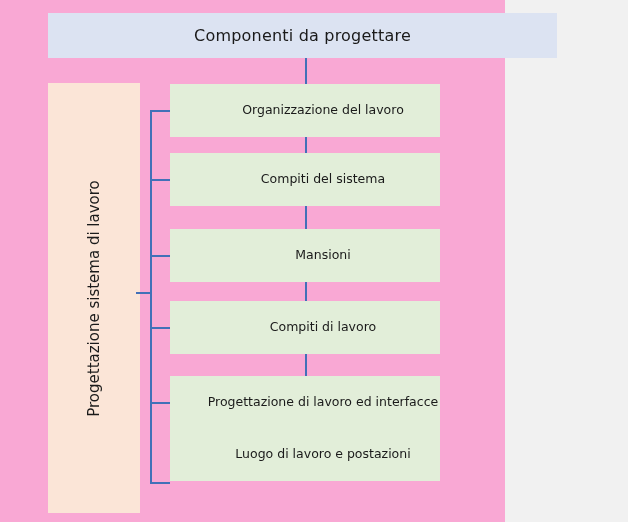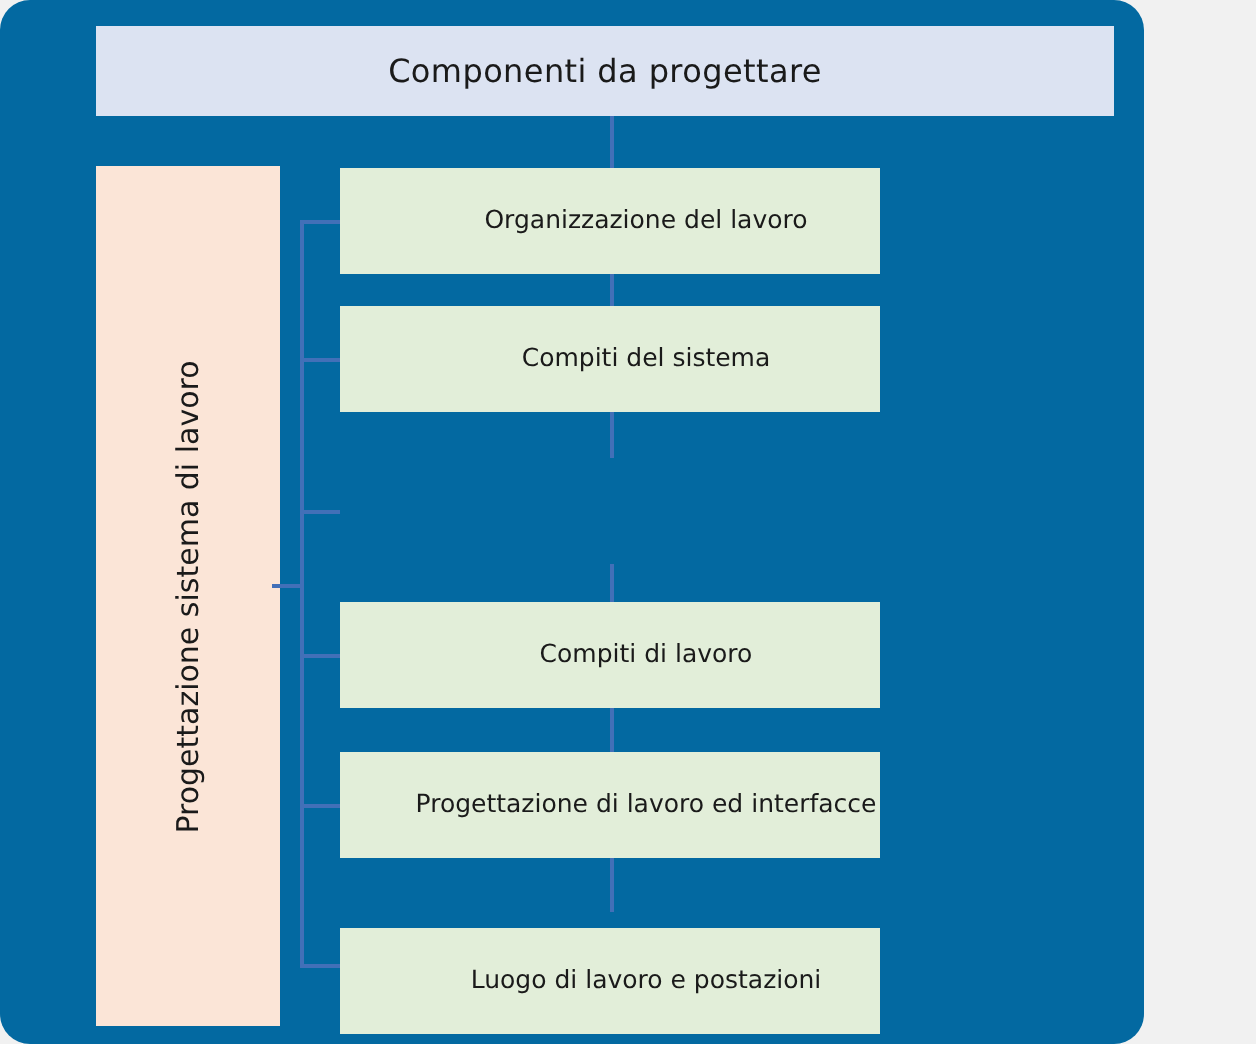--- a/index.html
+++ b/index.html
@@ -8,24 +8,23 @@
   }
   body {
     width: 628px;
     height: 522px;
     background: #f1f1f1;
     font-family: "DejaVu Sans", sans-serif;
     overflow: hidden;
   }
   #canvas {
     position: relative;
-    width: 572px;
+    width: 505px;
     height: 522px;
-    background: #0369a1;
-    border-radius: 15px;
+    background: #f9a8d4;
   }
 
   
   .header-box {
     position: absolute;
     left: 48px;
     top: 13px;
     width: 509px;
     height: 45px;
     background: #dce3f2;
@@ -123,23 +122,26 @@
   <div class="conn v" style="left:305px; top:282px; height:19px;"></div>
   <div class="conn v" style="left:305px; top:354px; height:22px;"></div>
   <div class="conn v" style="left:305px; top:429px; height:27px;"></div>
 
   <div class="comp-box" style="top:84px;">
     <span class="label">Organizzazione del lavoro</span>
   </div>
   <div class="comp-box" style="top:153px;">
     <span class="label">Compiti del sistema</span>
   </div>
+  <div class="comp-box" style="top:229px;">
+    <span class="label">Mansioni</span>
+  </div>
   <div class="comp-box" style="top:301px;">
     <span class="label">Compiti di lavoro</span>
   </div>
   <div class="comp-box" style="top:376px;">
     <span class="label">Progettazione di lavoro ed interfacce</span>
   </div>
-  <div class="comp-box" style="top:464px;">
+  <div class="comp-box" style="top:428px;">
     <span class="label">Luogo di lavoro e postazioni</span>
   </div>
 
 </div>
 
 </body></html>

